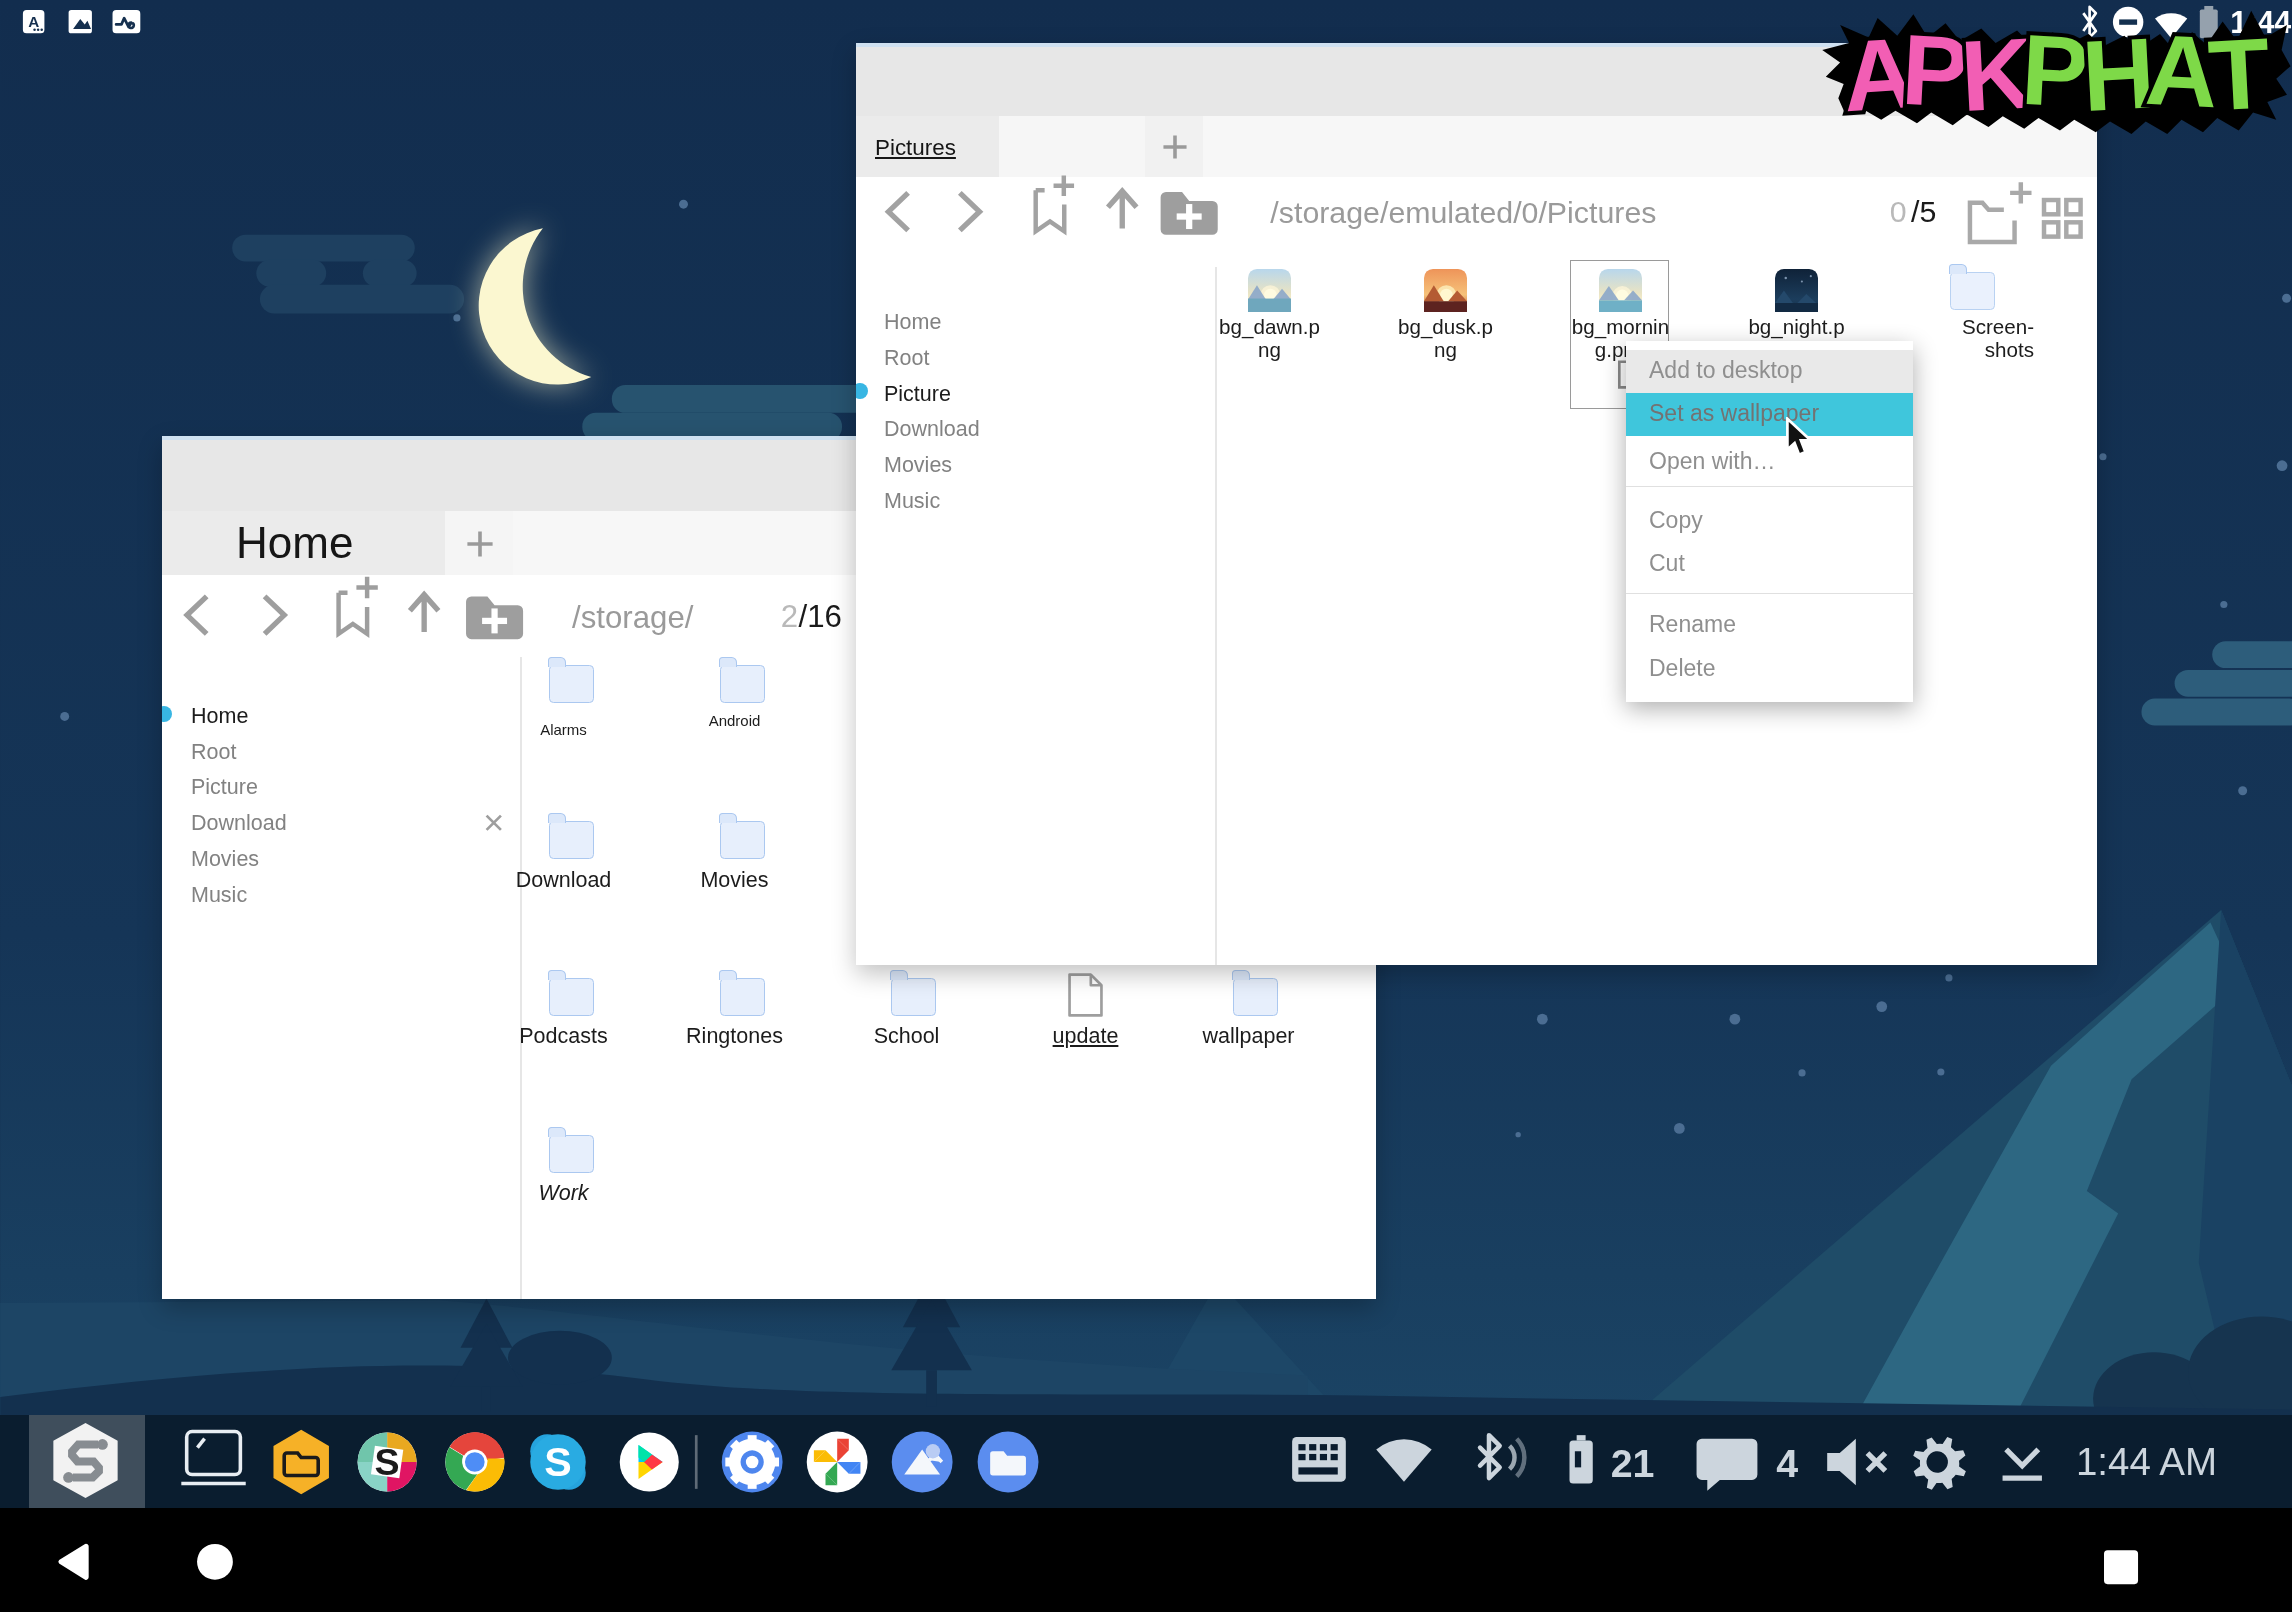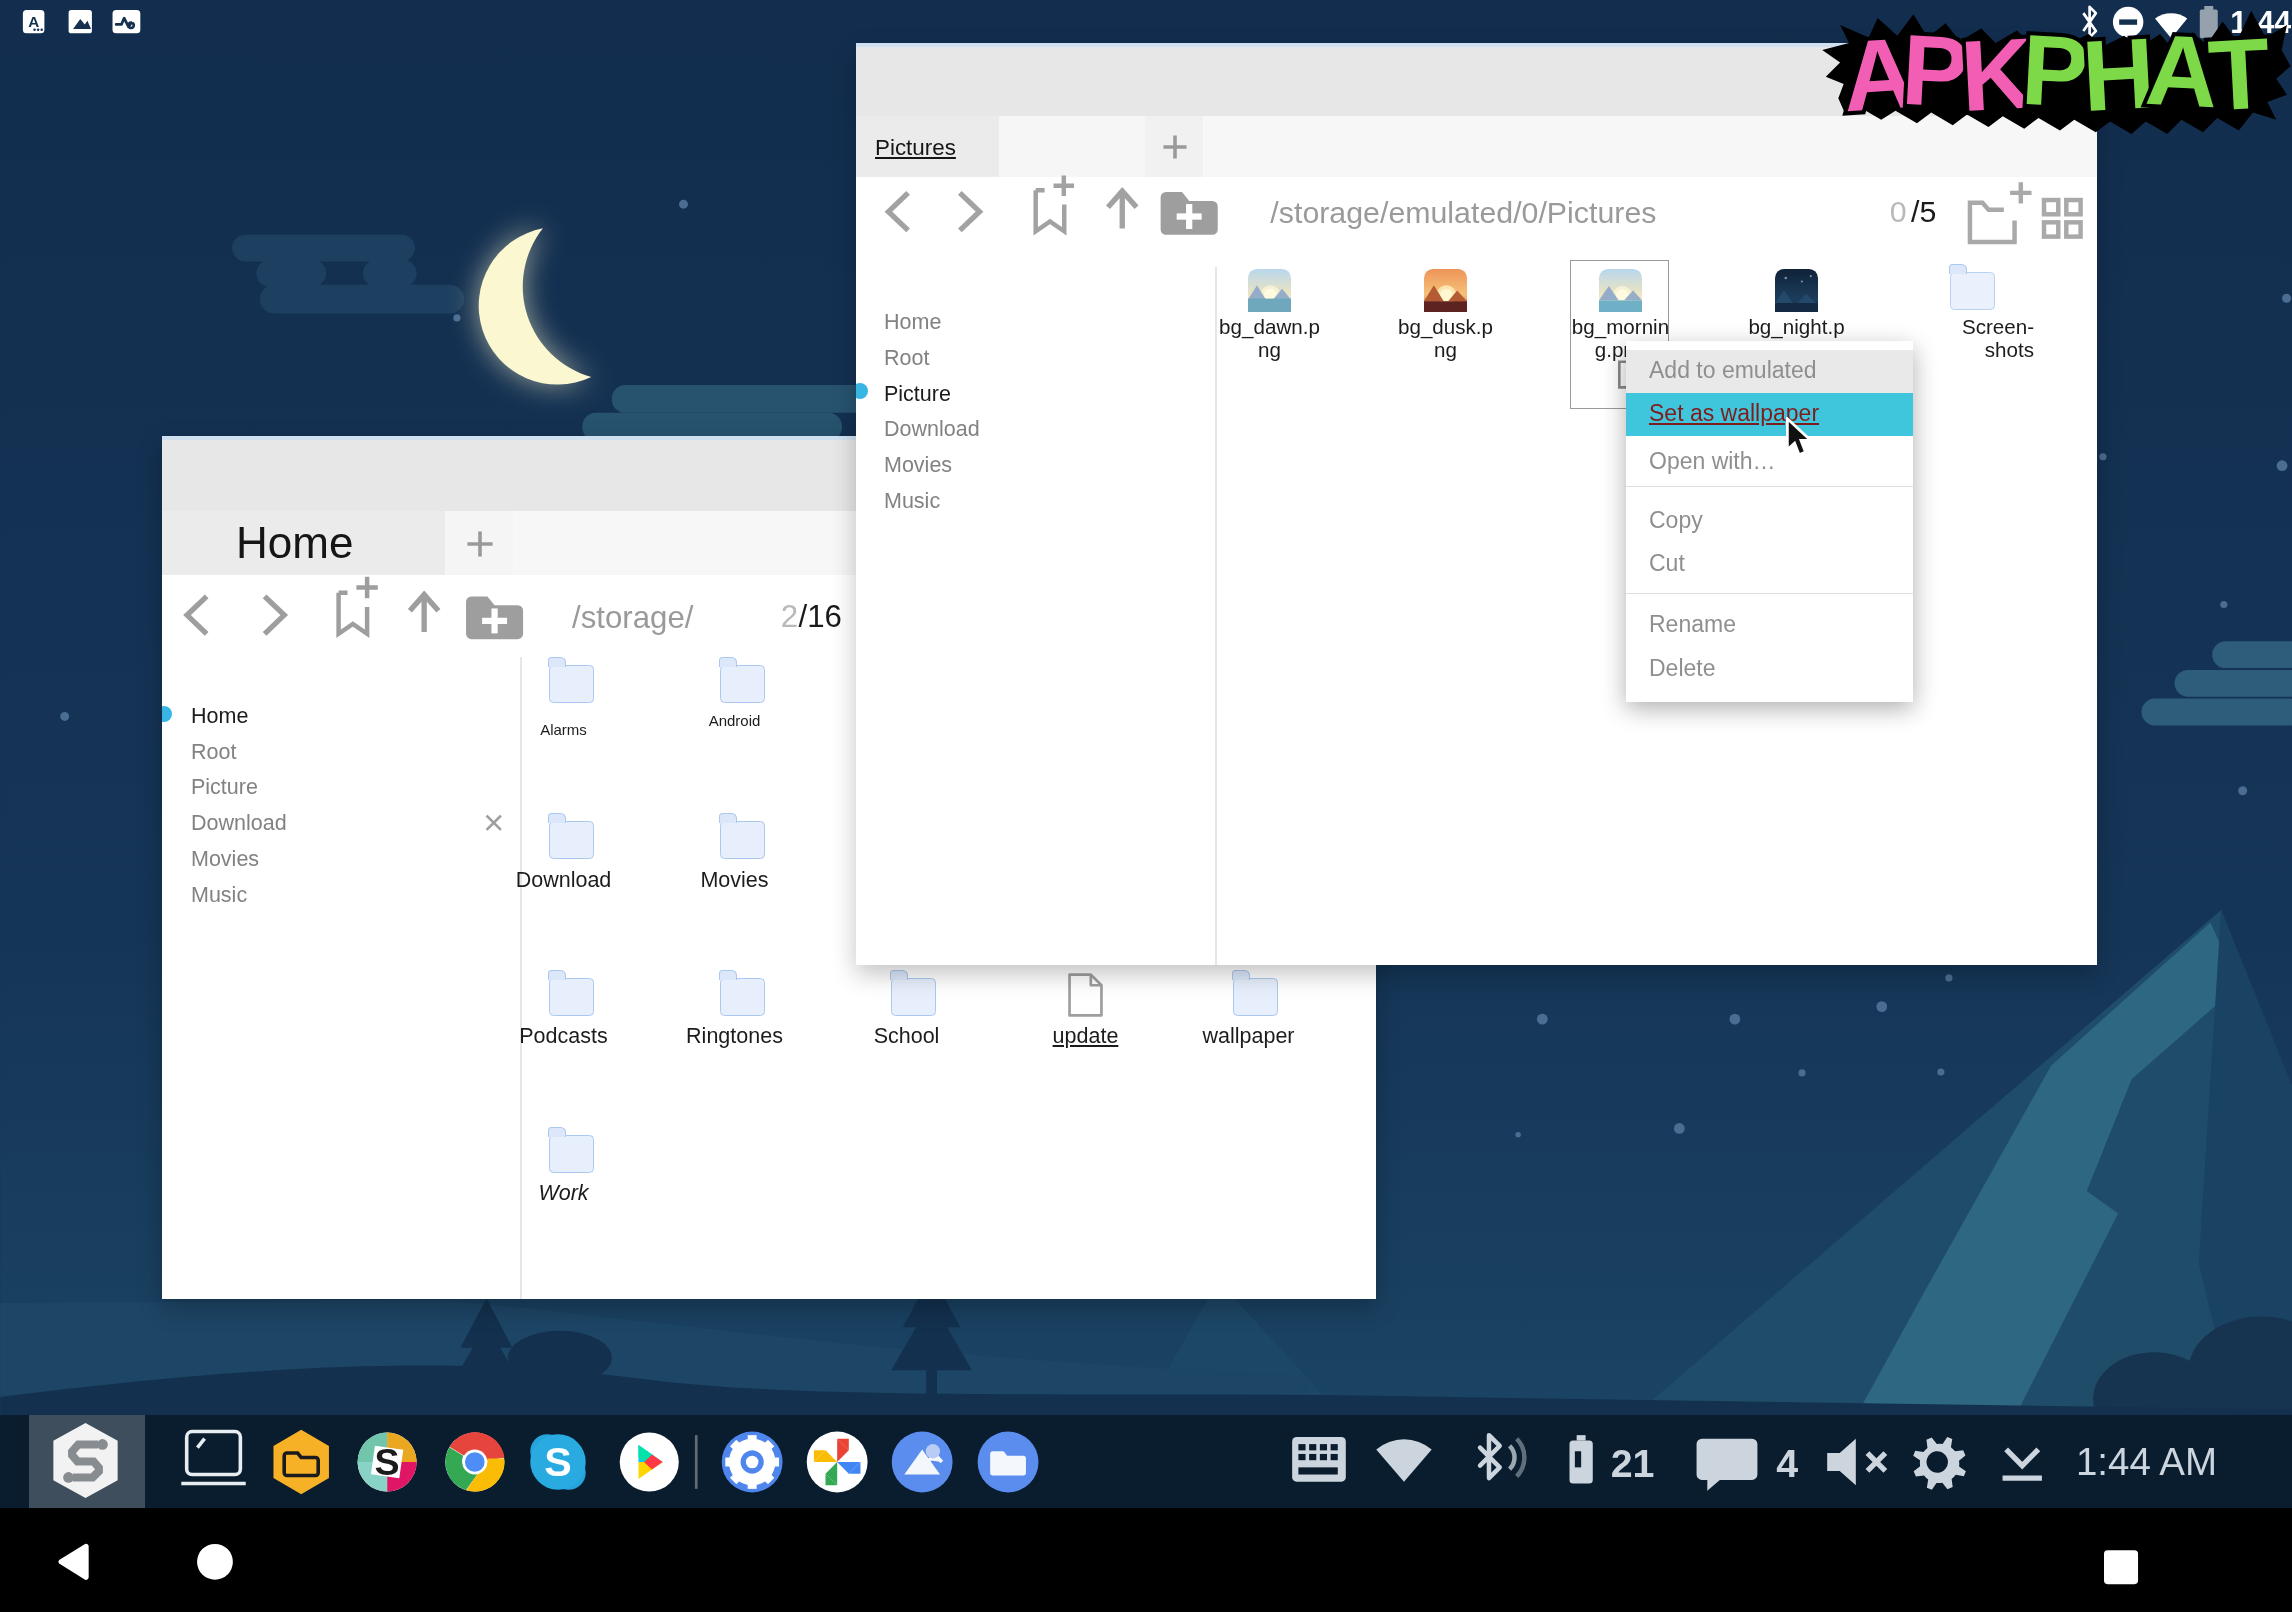--- a/index.html
+++ b/index.html
@@ -306,23 +306,23 @@
   <div class="fold" style="left:1094px;top:229px;width:43px;height:36px;background:#eaf1fd;border-color:#b9d2f2;"></div>
   <div class="ilabel" style="left:1053px;top:272px;width:125px;font-size:20.6px;line-height:23px;text-align:right;">Screen-<br>shots</div>
 </div>
 
 <svg class="abs" style="left:1612px;top:360px" width="27" height="30" viewBox="0 0 30 34">
       <path d="M26,2 H8 V31 H26" stroke="#8a8a8a" stroke-width="3" fill="#fff"></path>
     </svg>
 
 <div class="abs" style="left:1626px;top:341px;width:287px;height:361px;background:#fff;box-shadow:0 7.2px 23px rgba(0,0,0,.32);">
   <div class="abs" style="left:0;top:9px;width:100%;height:43px;background:#e9e9e9;"></div>
-  <div class="abs" style="left:23px;top:16px;font-size:23px;color:#8f8f8f;">Add to emulated</div>
+  <div class="abs" style="left:23px;top:16px;font-size:23px;color:#8f8f8f;">Add to desktop</div>
   <div class="abs" style="left:0;top:52px;width:100%;height:43px;background:#3fc6dc;"></div>
-  <div class="abs" style="left:23px;top:59px;font-size:23px;color:#7f1d1d;text-decoration:underline;">Set as wallpaper</div>
+  <div class="abs" style="left:23px;top:59px;font-size:23px;color:#737373;">Set as wallpaper</div>
   <div class="abs" style="left:23px;top:107px;font-size:23px;color:#8f8f8f;">Open with…</div>
   <div class="abs" style="left:0;top:145px;width:100%;height:0.9px;background:#e0e0e0;"></div>
   <div class="abs" style="left:23px;top:166px;font-size:23px;color:#8f8f8f;">Copy</div>
   <div class="abs" style="left:23px;top:209px;font-size:23px;color:#8f8f8f;">Cut</div>
   <div class="abs" style="left:0;top:252px;width:100%;height:0.9px;background:#e0e0e0;"></div>
   <div class="abs" style="left:23px;top:270px;font-size:23px;color:#8f8f8f;">Rename</div>
   <div class="abs" style="left:23px;top:314px;font-size:23px;color:#8f8f8f;">Delete</div>
 </div>
 
 <svg class="abs" style="left:1782px;top:417px" width="36" height="45" viewBox="0 0 40 50">

